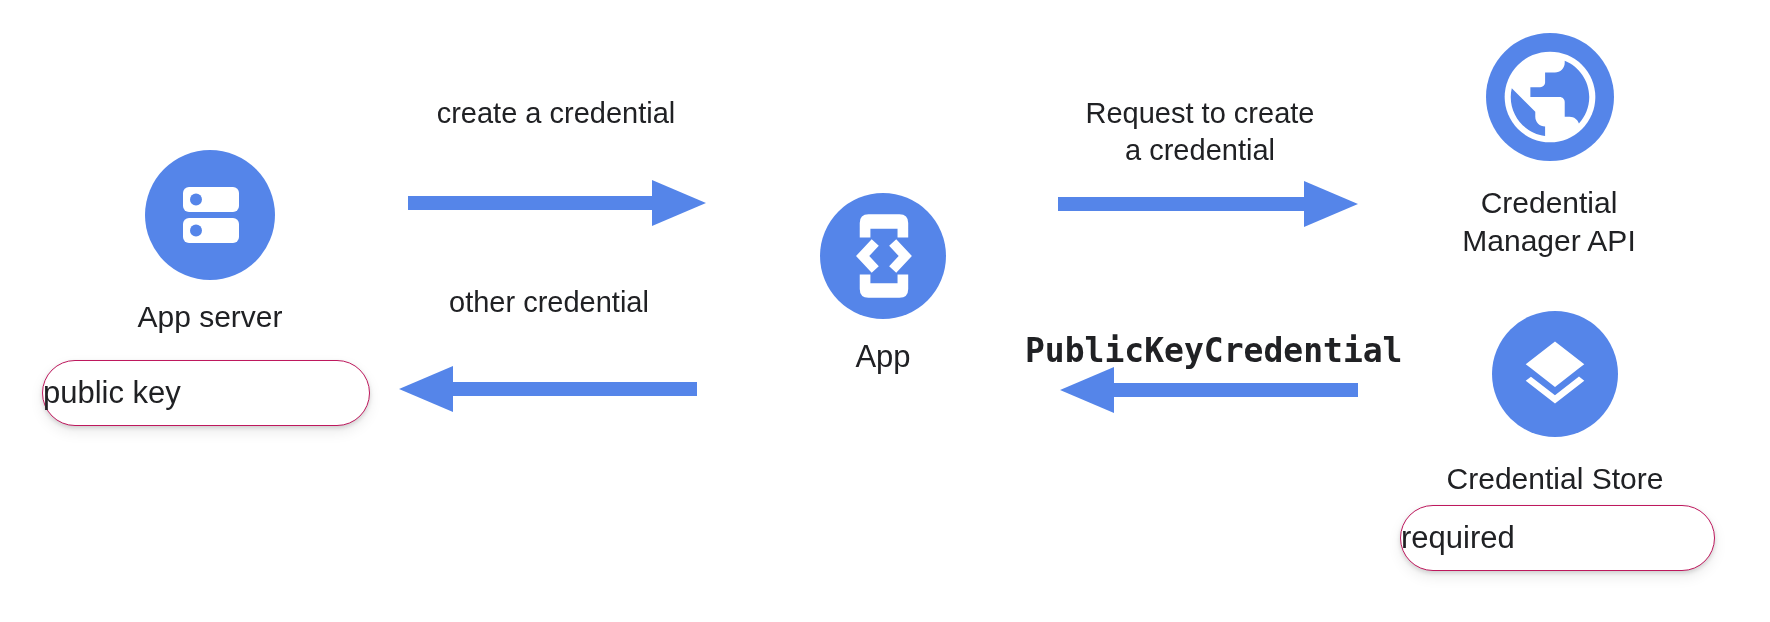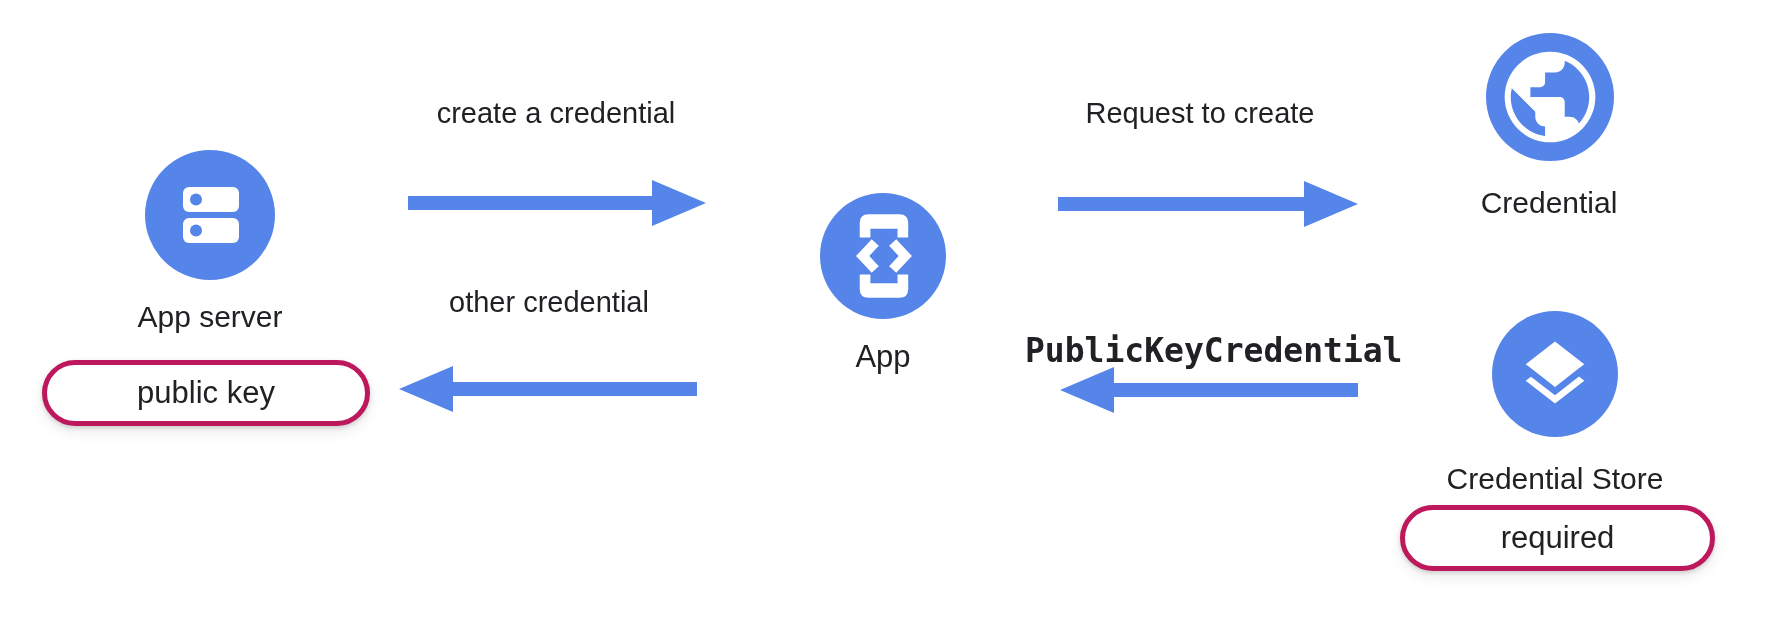--- a/index.html
+++ b/index.html
@@ -28,23 +28,23 @@
     line-height: 37px;
   }
   .code-label {
     font-family: "DejaVu Sans Mono", "Liberation Mono", monospace;
     font-size: 33px;
     font-weight: 700;
     color: #202124;
   }
   .pill {
     background: #ffffff;
-    border: 5px solid #be185d;
+    border: 1px solid #be185d;
     border-radius: 34px;
-    display: flex; align-items: center; justify-content: center;
+    display: flex; align-items: center; 
     font-size: 31px; font-weight: 500; color: #202124;
     box-shadow: 0 2px 4px rgba(0,0,0,0.14), 0 6px 14px rgba(0,0,0,0.08);
   }
   .arrow { display: block; }
 </style>
 </head>
 <body>
 
 <svg class="abs node-icon" style="left:145px; top:150px;" width="130" height="130" viewBox="0 0 130 130">
   <circle cx="65" cy="65" r="65" fill="#5585E9"></circle>
@@ -78,20 +78,21 @@
   <circle cx="65" cy="65" r="65" fill="#5585E9"></circle>
   <path fill="#ffffff" d="M41 46 L41 31 Q41 22 50 22 L82 22 Q91 22 91 31 L91 46 L80 46 L80 37 L52 37 L52 46 Z"></path>
   <path fill="#ffffff" d="M41 84 L41 99 Q41 108 50 108 L82 108 Q91 108 91 99 L91 84 L80 84 L80 93 L52 93 L52 84 Z"></path>
   <path d="M57 51 L44 65 L57 79" stroke="#ffffff" stroke-width="10" fill="none"></path>
   <path d="M75 51 L88 65 L75 79" stroke="#ffffff" stroke-width="10" fill="none"></path>
 </svg>
 <div class="abs node-label" style="left:733px; top:326px; width:300px; font-size:31px;">App</div>
 
 <div class="abs flow-label" style="left:1050px; top:95px; width:300px;">
   <div>Request to create</div>
+  <div>a credential</div>
 </div>
 <svg class="abs arrow" style="left:1058px; top:180px;" width="300" height="48" viewBox="0 0 300 48">
   <rect x="0" y="17" width="252" height="14" fill="#5585E9"></rect>
   <polygon points="246,1 300,24 246,47" fill="#5585E9"></polygon>
 </svg>
 
 <div class="abs code-label" style="left:1025px; top:331px; width:400px;">PublicKeyCredential</div>
 <svg class="abs arrow" style="left:1060px; top:366px;" width="298" height="48" viewBox="0 0 298 48">
   <rect x="48" y="17" width="250" height="14" fill="#5585E9"></rect>
   <polygon points="54,1 0,24 54,47" fill="#5585E9"></polygon>
@@ -100,20 +101,21 @@
 <svg class="abs node-icon" style="left:1486px; top:33px;" width="128" height="128" viewBox="0 0 24 24">
   <circle cx="12" cy="12" r="12" fill="#5585E9"></circle>
   <circle cx="12" cy="12" r="8.5" fill="#ffffff"></circle>
   <g fill="#5585E9" transform="translate(12 12) scale(0.92) translate(-12 -12)">
     <path d="M11 19.93c-3.95-.49-7-3.85-7-7.93 0-.62.08-1.21.21-1.79L9 15v1c0 1.1.9 2 2 2v1.93z"></path>
     <path d="M17.9 17.39c-.26-.81-1-1.39-1.9-1.39h-1v-3c0-.55-.45-1-1-1H8v-2h2c.55 0 1-.45 1-1V7h2c1.1 0 2-.9 2-2v-.41c2.93 1.19 5 4.06 5 7.41 0 2.08-.8 3.97-2.1 5.39z"></path>
   </g>
 </svg>
 <div class="abs node-label" style="left:1399px; top:172px; width:300px;">
   <div>Credential</div>
+  <div>Manager API</div>
 </div>
 
 <svg class="abs node-icon" style="left:1492px; top:311px;" width="126" height="126" viewBox="0 0 24 24">
   <circle cx="12" cy="12" r="12" fill="#5585E9"></circle>
   <g fill="#ffffff" transform="translate(12 12) scale(0.62) translate(-12 -12)">
     <path d="M12 16l7.36-5.73L21 9l-9-7-9 7 1.63 1.27L12 16z"></path>
     <path d="M11.99 18.54l-7.37-5.73L3 14.07l9 7 9-7-1.63-1.27-7.38 5.74z"></path>
   </g>
 </svg>
 <div class="abs node-label" style="left:1405px; top:448px; width:300px;">Credential Store</div>

